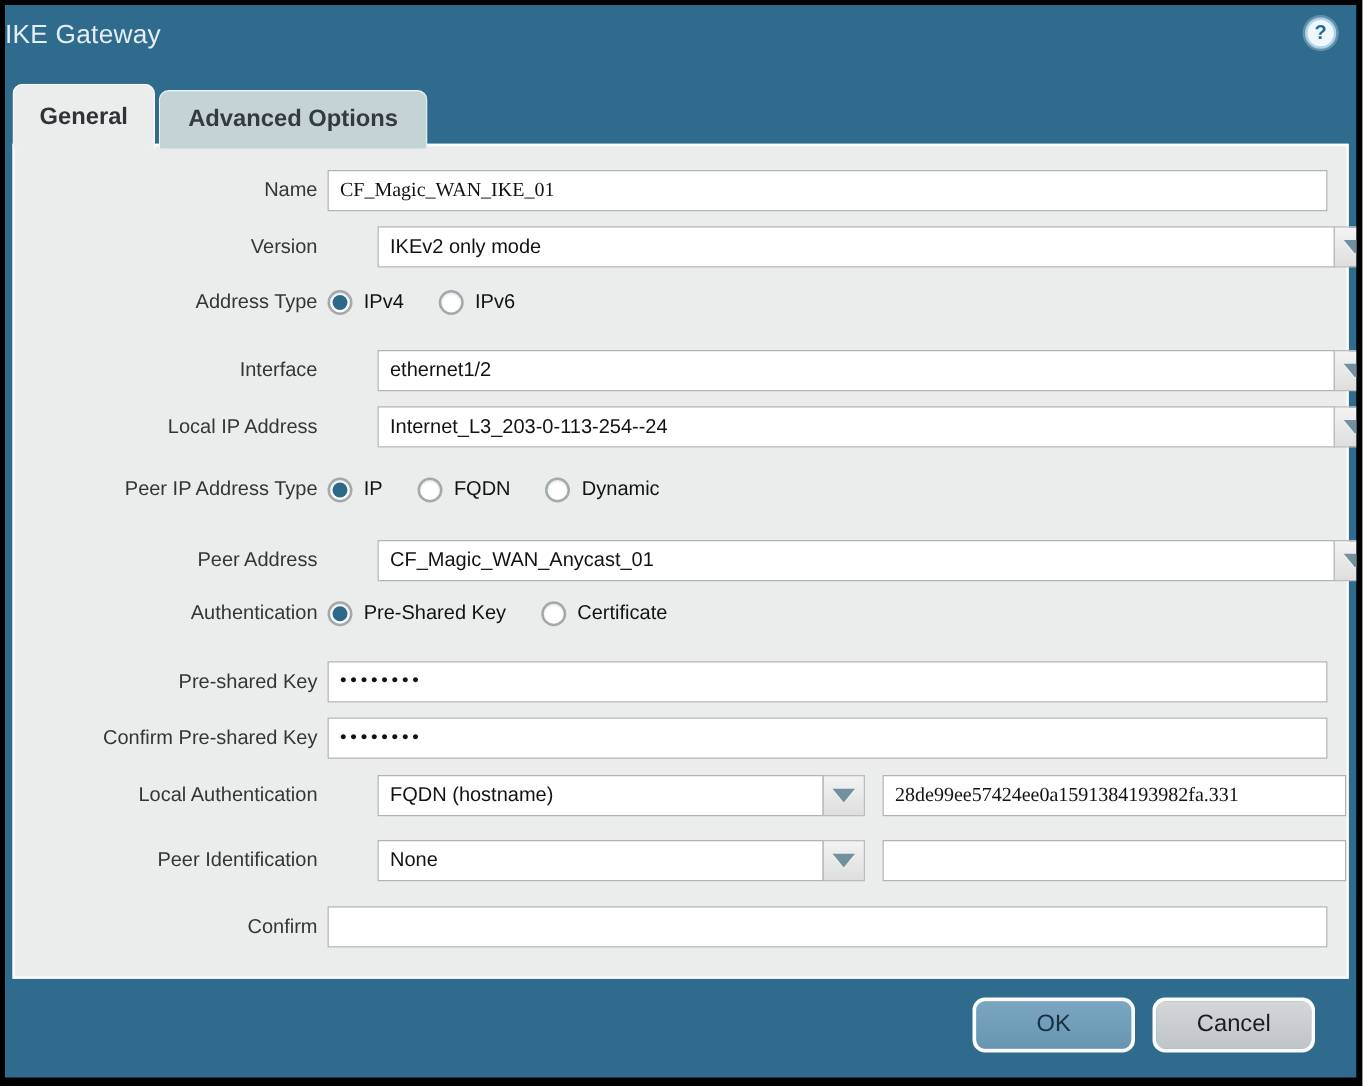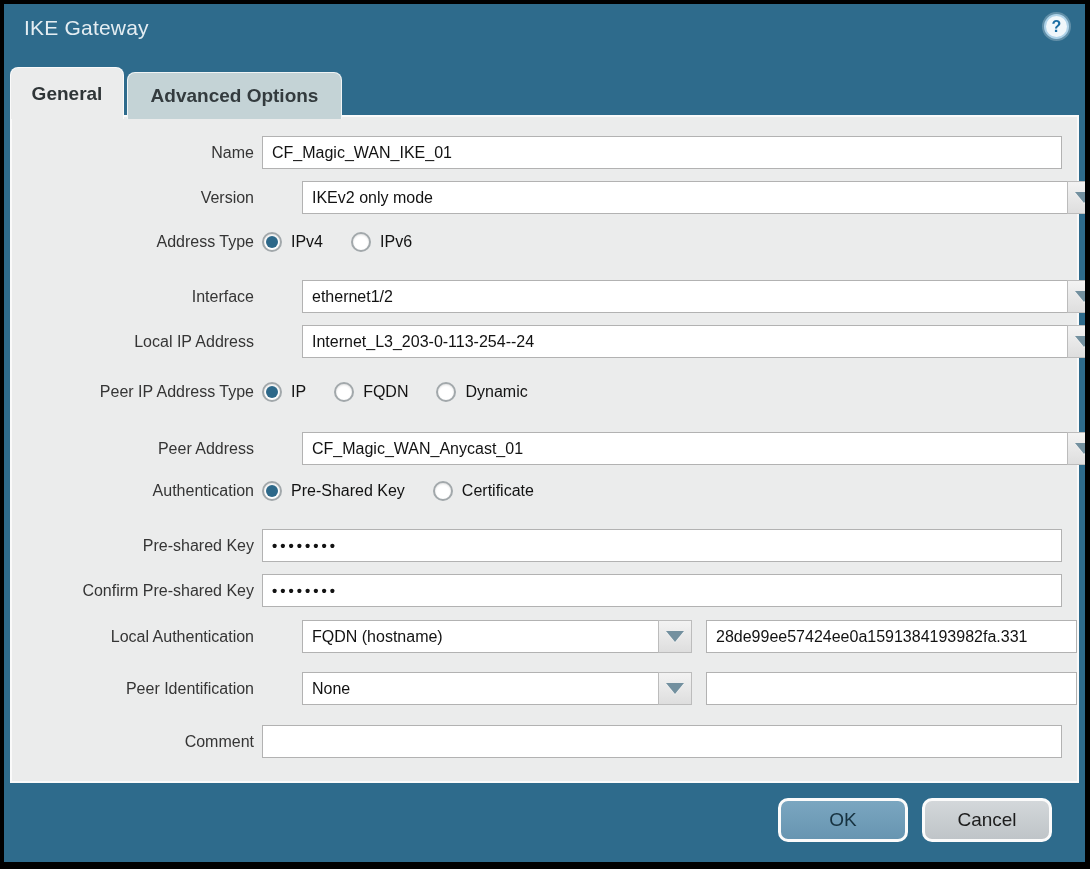--- a/index.html
+++ b/index.html
@@ -9,21 +9,21 @@
     position: relative;
     width: 1090px; height: 869px;
     background: #2e6b8c;
     border: solid #000;
     border-width: 4px 5px 7px 4px;
     overflow: hidden;
   }
 
   
   .titlebar-text {
-    position: absolute; left: 20px; top: 12px;
+    position: absolute; left: 0; top: 12px;
     font-size: 21px; color: #e4edf2; letter-spacing: .2px;
   }
   .help-icon {
     position: absolute; right: 16px; top: 10px;
     width: 25px; height: 25px; border-radius: 50%;
     background: #f0f7fb;
     border: 2px solid #aed2e8;
     box-shadow: 0 0 0 2px rgba(255,255,255,.25);
     color: #1a6da3; font-weight: bold; font-size: 16px;
     display: flex; align-items: center; justify-content: center;
@@ -63,21 +63,21 @@
 
   .row { position: absolute; left: 0; width: 100%; display: flex; align-items: center; height: 33px; }
   .lbl {
     flex: 0 0 242px; text-align: right; padding-right: 0;
     font-size: 16px; color: #353535; line-height: 20px;
   }
   .gap { width: 8px; flex: 0 0 8px; }
 
   .field {
     height: 33px; border: 1px solid #b2b2b2; background: #fff;
-    font-family: Liberation Sans, sans-serif;
+    font-family: Liberation Serif, serif;
     font-size: 16px; color: #121212; padding: 0 9px; outline: none;
   }
   .w-full { width: 800px; }
   .dots { font-size: 15px; letter-spacing: 3px; font-weight: bold; }
 
   .combo { display: flex; align-items: stretch; height: 33px; }
   .combo-text {
     background: #fff; border: 1px solid #b2b2b2;
     font-size: 16px; color: #121212; padding: 0 9px;
     display: flex; align-items: center;
@@ -281,21 +281,21 @@
       <div class="combo">
         <div class="combo-text w-combo-small">None</div>
         <div class="dd-btn">
             <span class="tri"></span>
           </div>
       </div>
       <input class="field second-field" value="" style="">
     </div>
 
     <div class="row" style="top:608px">
-      <div class="lbl">Comment</div>
+      <div class="lbl">Confirm</div>
         <div class="gap"></div>
       <input class="field w-full" value="" style="">
     </div>
 
   </div>
 
   <button class="btn btn-ok">OK</button>
   <button class="btn btn-cancel">Cancel</button>
 
 </div>

